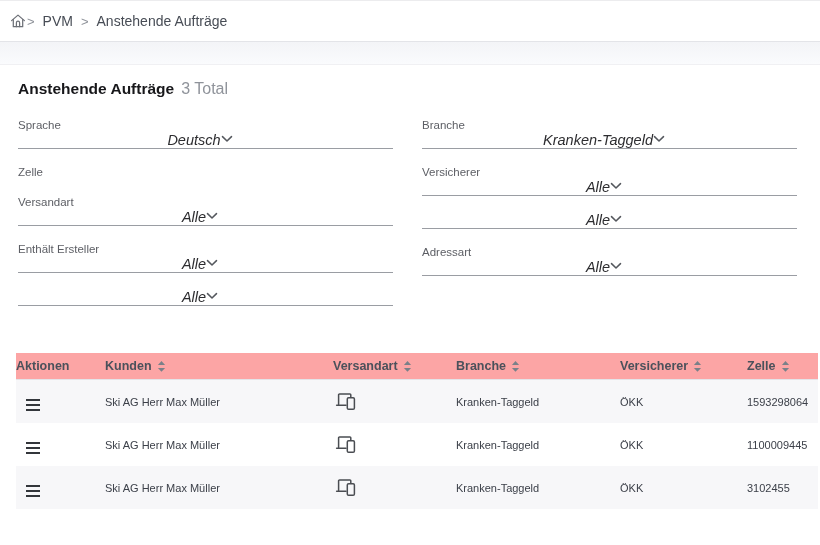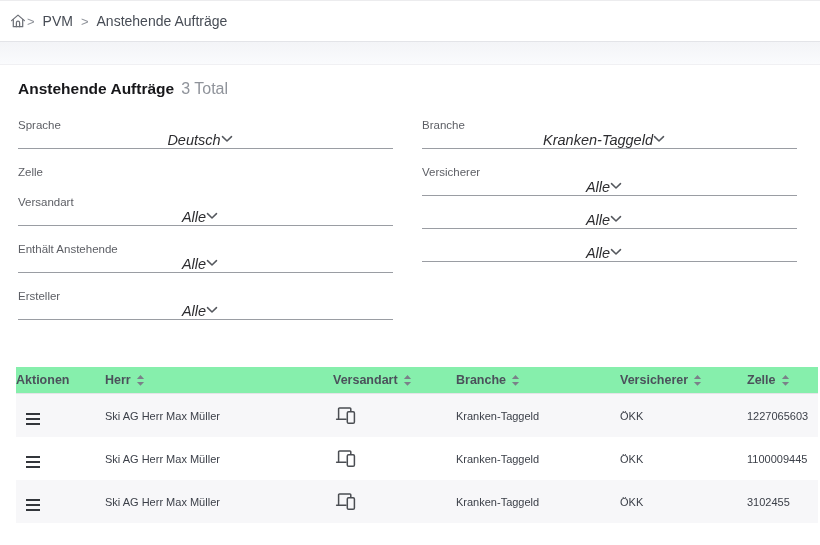--- a/index.html
+++ b/index.html
@@ -33,21 +33,21 @@
   .select { display: flex; align-items: center; justify-content: center;
     height: 17px; border-bottom: 1px solid #9a9da3; padding-right: 11px; cursor: pointer; font-style: italic; }
   .select .val { font-size: 14.5px; color: #2d2d30; white-space: nowrap; }
   .chev { display: inline-flex; margin-bottom: 2px; }
 
   
   .tablewrap { margin: 31px -21px 0 -2px; }
   .trow { display: grid; grid-template-columns: 89px 228px 123px 164px 127px 1fr;
     align-items: center; }
   .thead { height: 27px; border-bottom: 1px solid #e4e4e8;
-    font-size: 12.5px; font-weight: bold; color: #4b515b; background: #86efac; }
+    font-size: 12.5px; font-weight: bold; color: #4b515b; background: #fca5a5; }
   .th { display: flex; align-items: center; gap: 5px; cursor: pointer; }
   .th.nosort { cursor: default; }
   .drow { height: 43px; font-size: 11px; color: #3c4049; background: #fff; }
   .drow.striped { background: #f7f7f9; }
   .cell-actions { padding-left: 8px; }
   .menu-btn { display: inline-flex; flex-direction: column; gap: 3px; cursor: pointer; padding: 2px; }
   .menu-btn i { display: block; width: 14px; height: 2px; background: #33363b; }
   .devices { display: inline-flex; margin-left: 2px; }
   .drow.striped .phone-fill { fill: #f7f7f9; }
   .drow:not(.striped) .phone-fill { fill: #ffffff; }
@@ -99,32 +99,31 @@
         <div class="select">
           <span class="val">Alle</span>
           <span class="chev">
             <svg width="12" height="8" viewBox="0 0 12 8" fill="none" stroke="#54575d" stroke-width="1.5" stroke-linecap="round" stroke-linejoin="round">
                 <path d="M1.5 1.6 L6 6 L10.5 1.6"></path>
               </svg>
           </span>
         </div>
       </div>
       <div class="field">
-        <label>Enthält Anstehende</label>
-        <div class="select">
-          <span class="val">Alle</span>
-          <span class="chev">
-            <svg width="12" height="8" viewBox="0 0 12 8" fill="none" stroke="#54575d" stroke-width="1.5" stroke-linecap="round" stroke-linejoin="round">
-                <path d="M1.5 1.6 L6 6 L10.5 1.6"></path>
-              </svg>
-          </span>
-        </div>
-      </div>
-      <div class="field">
-        <label>Ersteller</label>
+        <label>Enthält Ersteller</label>
+        <div class="select">
+          <span class="val">Alle</span>
+          <span class="chev">
+            <svg width="12" height="8" viewBox="0 0 12 8" fill="none" stroke="#54575d" stroke-width="1.5" stroke-linecap="round" stroke-linejoin="round">
+                <path d="M1.5 1.6 L6 6 L10.5 1.6"></path>
+              </svg>
+          </span>
+        </div>
+      </div>
+      <div class="field">
         <div class="select">
           <span class="val">Alle</span>
           <span class="chev">
             <svg width="12" height="8" viewBox="0 0 12 8" fill="none" stroke="#54575d" stroke-width="1.5" stroke-linecap="round" stroke-linejoin="round">
                 <path d="M1.5 1.6 L6 6 L10.5 1.6"></path>
               </svg>
           </span>
         </div>
       </div>
     </div>
@@ -156,39 +155,40 @@
         <div class="select">
           <span class="val">Alle</span>
           <span class="chev">
             <svg width="12" height="8" viewBox="0 0 12 8" fill="none" stroke="#54575d" stroke-width="1.5" stroke-linecap="round" stroke-linejoin="round">
                 <path d="M1.5 1.6 L6 6 L10.5 1.6"></path>
               </svg>
           </span>
         </div>
       </div>
       <div class="field">
+        <label>Adressart</label>
         <div class="select">
           <span class="val">Alle</span>
           <span class="chev">
             <svg width="12" height="8" viewBox="0 0 12 8" fill="none" stroke="#54575d" stroke-width="1.5" stroke-linecap="round" stroke-linejoin="round">
                 <path d="M1.5 1.6 L6 6 L10.5 1.6"></path>
               </svg>
           </span>
         </div>
       </div>
     </div>
   </div>
 
   <div class="tablewrap">
     <div class="trow thead">
       <div class="th nosort">
         <span>Aktionen</span>
       </div>
       <div class="th">
-        <span>Herr</span>
+        <span>Kunden</span>
         <svg width="9" height="13" viewBox="0 0 9 13" fill="#7a8089">
             <path d="M4.5 1.1 L8.1 5 H0.9 Z"></path>
             <path d="M0.9 7.9 H8.1 L4.5 11.8 Z"></path>
           </svg>
       </div>
       <div class="th">
         <span>Versandart</span>
         <svg width="9" height="13" viewBox="0 0 9 13" fill="#7a8089">
             <path d="M4.5 1.1 L8.1 5 H0.9 Z"></path>
             <path d="M0.9 7.9 H8.1 L4.5 11.8 Z"></path>
@@ -230,21 +230,21 @@
         <span class="devices">
           <svg width="22" height="21" viewBox="0 0 22 21" stroke="#4a4d52" stroke-width="1.5" fill="none" stroke-linecap="round" stroke-linejoin="round">
             <path d="M3.6 14.6 V4.8 a0.9 0.9 0 0 1 .9-.9 h10.4 a0.9 0.9 0 0 1 .9.9 V7.4"></path>
             <path d="M1.6 15.2 h9.4"></path>
             <rect class="phone-fill" x="12.3" y="7.7" width="7.1" height="11.6" rx="1.3"></rect>
           </svg>
         </span>
       </div>
       <div>Kranken-Taggeld</div>
       <div>ÖKK</div>
-      <div>1227065603</div>
+      <div>1593298064</div>
     </div>
 
     <div class="trow drow">
       <div class="cell-actions">
         <span class="menu-btn">
             <i></i>
             <i></i>
             <i></i>
           </span>
       </div>

